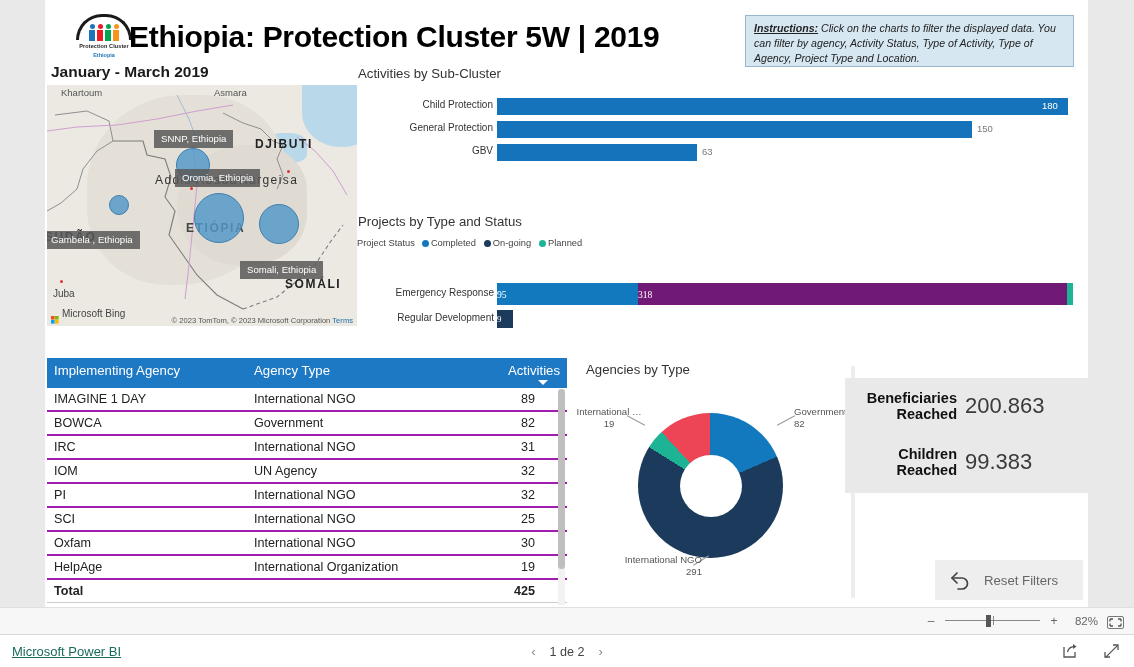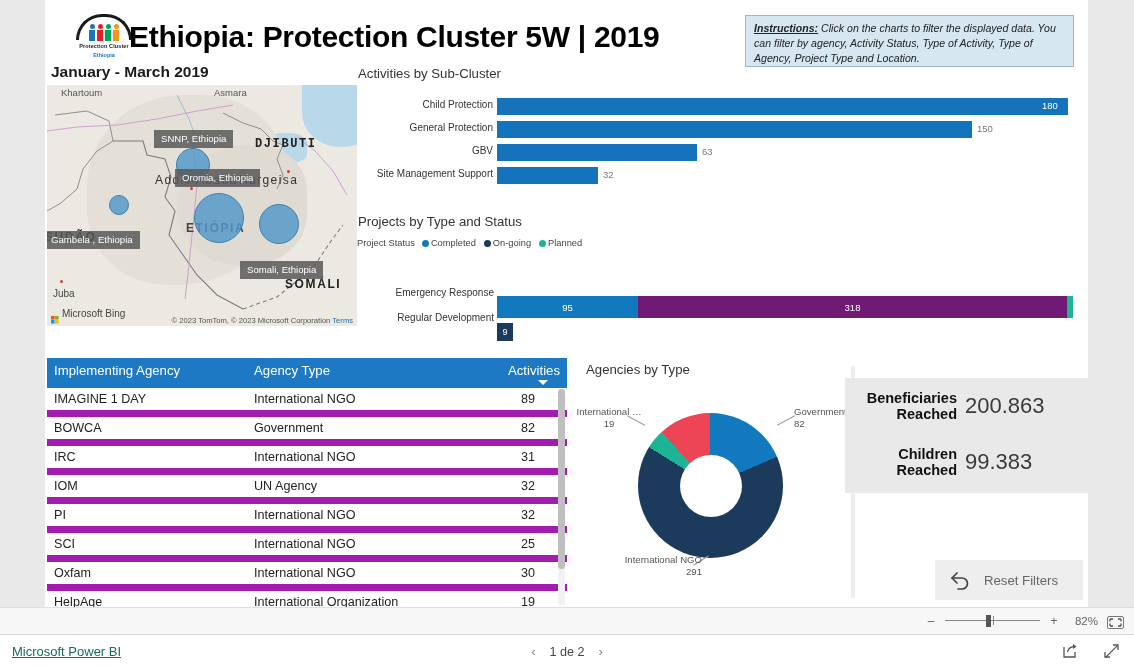--- a/index.html
+++ b/index.html
@@ -107,39 +107,39 @@
   
   .projects { position: absolute; left: 312px; top: 212px; width: 722px; height: 118px; }
   .legend { position: absolute; left: 0; top: 26px; display: flex; align-items: center; gap: 3px;
      font-size: 9.3px; color: #444; }
   .legend .lg-title { margin-right: 4px; }
   .legend .lg-item { display: flex; align-items: center; gap: 2px; margin-right: 5px; }
   .dot { width: 7px; height: 7px; border-radius: 50%; display: inline-block; }
   .pr-row { position: absolute; height: 22px; }
   .pr-label { position: absolute; right: 585px; top: 4px; width: 150px; text-align: right;
      font-size: 10px; color: #333; white-space: nowrap; }
-  .pr-seg { position: absolute; top: 13px; height: 22px; display: flex; align-items: center; justify-content: center;
-     font-size: 9.6px; color: #fff; }
+  .pr-seg { position: absolute; top: 0; height: 22px; display: flex; align-items: center; 
+     font-size: 9.6px; color: #fff; font-family: Liberation Serif, serif; }
 
   
   .tablebox { position: absolute; left: 2px; top: 358px; width: 520px; height: 249px; }
   table { width: 100%; border-collapse: collapse; table-layout: fixed; }
   thead th {
     background: #1e79c4; color: #fff; font-size: 13.2px; font-weight: normal;
     text-align: left; padding: 5px 7px 6px; height: 30px; vertical-align: top;
   }
   thead th.num { text-align: right; position: relative; }
   .sort-caret {
     position: absolute; right: 19px; top: 22px; width: 0; height: 0;
     border-left: 5px solid transparent; border-right: 5px solid transparent;
     border-top: 5px solid #fff;
   }
   tbody td {
     font-size: 12.6px; color: #222; padding: 4px 7px; height: 23px;
-    border-bottom: 7px solid #a21caf;
+    border-bottom: 2px solid #a21caf;
   }
   tbody td.num { text-align: right; padding-right: 32px; }
   tbody tr.total td { font-weight: bold; border-bottom: 1px solid #ccc; border-top: 1px solid #ccc; }
   .tbl-scroll {
     position: absolute; right: 2px; top: 31px; width: 7px; height: 180px;
     background: #bfbfbf; border-radius: 4px;
   }
   .tbl-scroll-track {
     position: absolute; right: 2px; top: 31px; width: 7px; height: 216px; background: #f2f2f2;
   }
@@ -259,21 +259,21 @@
         <path d="M146 60 L150 100 L146 140 L142 180 L138 214" stroke="#cf9fd0" stroke-width="1" fill="none"></path>
         <path d="M130 10 L142 34 L150 56" stroke="#9dbcd6" stroke-width="1" fill="none"></path>
       </svg>
 
       <div style="position:absolute;left:143px;top:102px;width:3px;height:3px;background:#d33;border-radius:50%"></div>
       <div style="position:absolute;left:240px;top:85px;width:3px;height:3px;background:#d33;border-radius:50%"></div>
       <div style="position:absolute;left:13px;top:195px;width:3px;height:3px;background:#d33;border-radius:50%"></div>
 
       <div class="mlabel" style="left:14px;top:2px;color:#555;">Khartoum</div>
       <div class="mlabel" style="left:167px;top:2px;color:#555;">Asmara</div>
-      <div class="mlabel country" style="left:208px;top:52px;font-family:Liberation Mono, monospace;">DJIBUTI</div>
+      <div class="mlabel country" style="left:208px;top:52px;">DJIBUTI</div>
       <div class="mlabel big" style="left:108px;top:88px;">Addis Ababa</div>
       <div class="mlabel big" style="left:192px;top:88px;">Hargeisa</div>
       <div class="mlabel country" style="left:139px;top:136px;color:#444;">ETIÓPIA</div>
       <div class="mlabel country" style="left:-2px;top:145px;">SUDÃO</div>
       <div class="mlabel" style="left:6px;top:203px;font-size:10px;color:#444;">Juba</div>
       <div class="mlabel country" style="left:238px;top:192px;">SOMÁLI</div>
 
       <div class="bubble" style="left:129px;top:63px;width:34px;height:34px;"></div>
       <div class="bubble" style="left:62px;top:110px;width:20px;height:20px;"></div>
       <div class="bubble" style="left:147px;top:108px;width:50px;height:50px;"></div>
@@ -303,25 +303,20 @@
       </div>
       <div class="sc-row" style="top:29px;">
         <div class="sc-label">General Protection</div>
         <div class="sc-bar" style="width:475px;background:#1573bb;"></div>
         <div class="sc-val" style="left:620px;">150</div>
       </div>
       <div class="sc-row" style="top:52px;">
         <div class="sc-label">GBV</div>
         <div class="sc-bar" style="width:200px;background:#1573bb;"></div>
         <div class="sc-val" style="left:345px;">63</div>
-      </div>
-      <div class="sc-row" style="top:75px;">
-        <div class="sc-label">Site Management Support</div>
-        <div class="sc-bar" style="width:101px;background:#1573bb;"></div>
-        <div class="sc-val" style="left:246px;">32</div>
       </div>
     </div>
 
     <div class="sect-title" style="left:313px;top:214px;">Projects by Type and Status</div>
     <div class="projects">
       <div class="legend">
         <span class="lg-title">Project Status</span>
         <span class="lg-item">
           <span class="dot" style="background:#1279bf"></span>
           <span>Completed</span>

